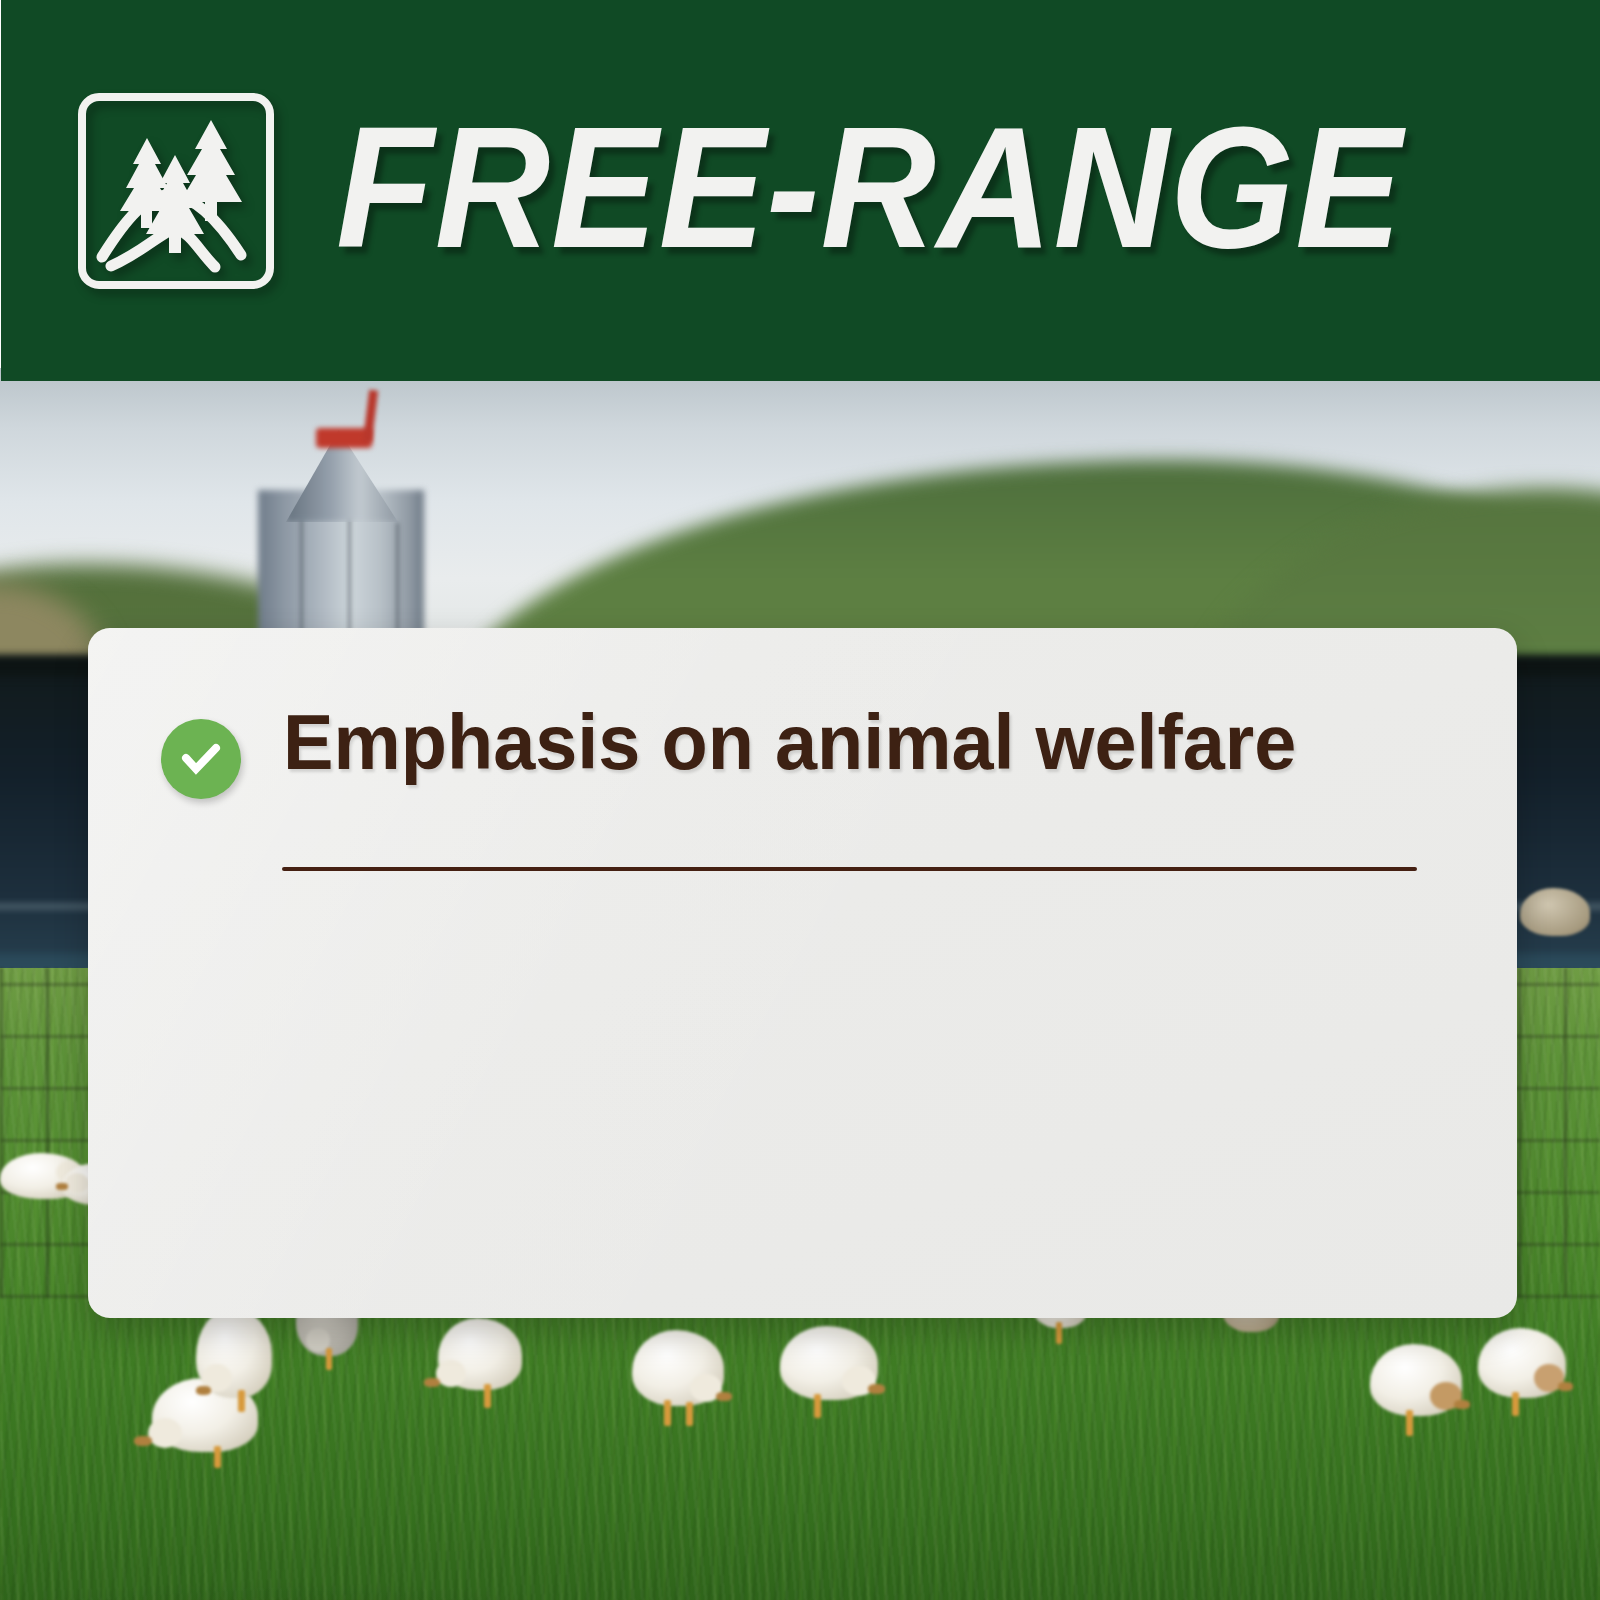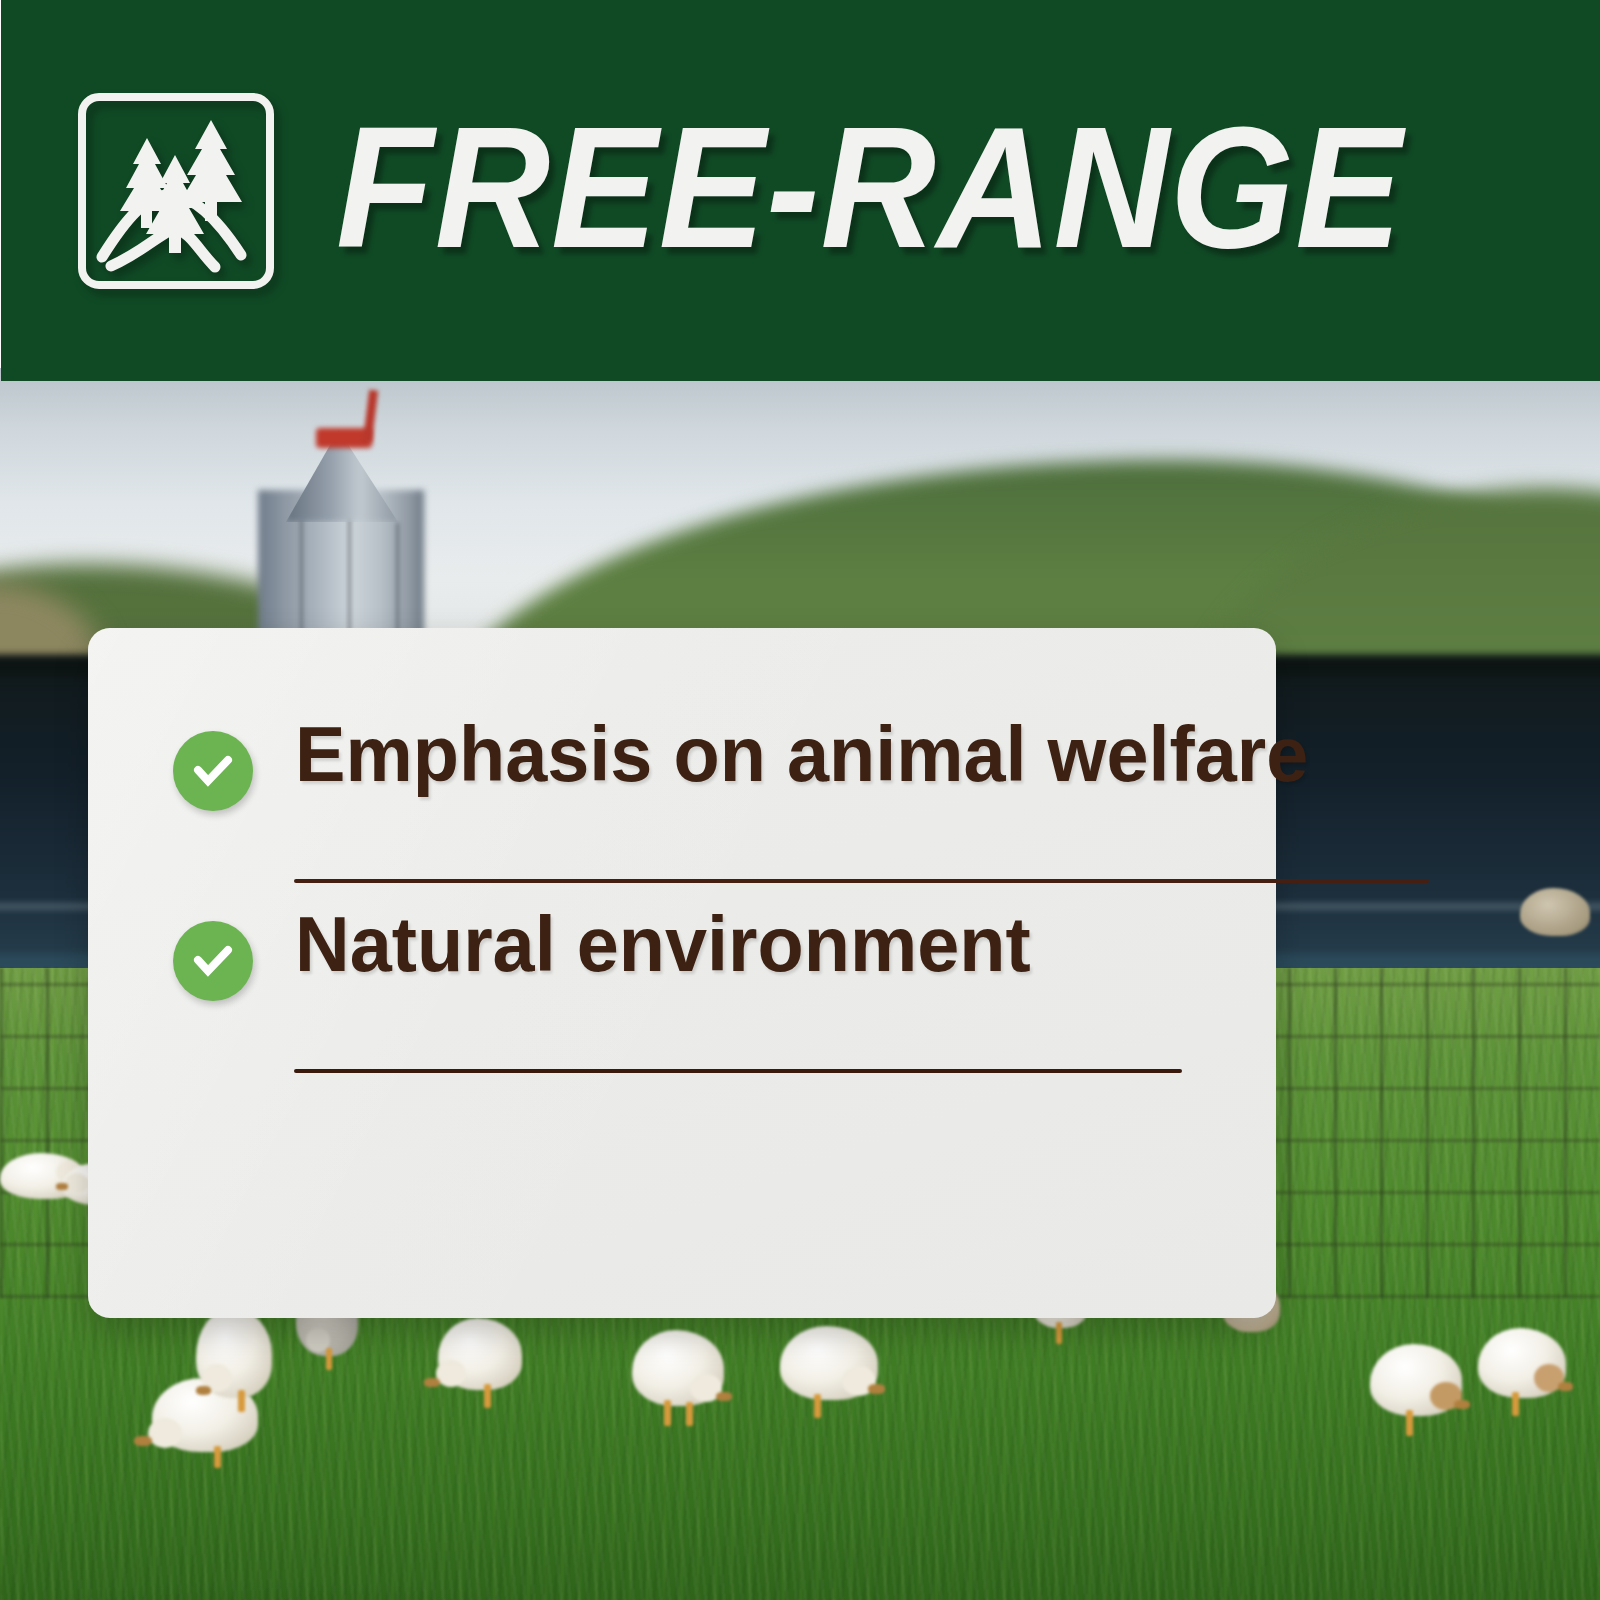--- a/index.html
+++ b/index.html
@@ -176,26 +176,26 @@
   }
   .chick .beak {
     position:absolute; background:#b0803f; border-radius:40%;
   }
   .chick .leg {
     position:absolute; background:#d79a3c; border-radius:2px;
   }
 
   
   #card {
-    position:absolute; left:88px; top:628px; width:1188px; height:690px;
+    position:absolute; left:88px; top:628px; width:1429px; height:690px;
     background:linear-gradient(160deg,#ededeb 0%, #ebebe9 45%, #e9e9e7 100%);
     border-radius:22px;
     box-shadow: 0 14px 34px rgba(0,0,0,0.22);
     z-index:30;
-    padding:12px;
+    padding:0;
   }
   .card-sheen {
     position:absolute; inset:0; border-radius:22px; pointer-events:none;
     background:linear-gradient(118deg, rgba(255,255,255,0.38) 0%, rgba(255,255,255,0.05) 38%, rgba(255,255,255,0.0) 60%);
   }
   #list { position:relative; padding:75px 0 0 0; }
 
   .row {
     position:relative;
     display:flex; align-items:flex-start;
@@ -375,25 +375,16 @@
     <div class="row">
       <div class="check">
         <svg viewBox="0 0 52 52" xmlns="http://www.w3.org/2000/svg" aria-hidden="true">
           <path d="M11 25 L21 36 L41 15" fill="none" stroke="#ffffff" stroke-width="8" stroke-linecap="round" stroke-linejoin="miter"></path>
         </svg>
       </div>
       <div class="row-text">Emphasis on animal welfare</div>
       <div class="divider"></div>
     </div>
 
-    <div class="row">
-      <div class="check">
-        <svg viewBox="0 0 52 52" xmlns="http://www.w3.org/2000/svg" aria-hidden="true">
-          <path d="M11 25 L21 36 L41 15" fill="none" stroke="#ffffff" stroke-width="8" stroke-linecap="round" stroke-linejoin="miter"></path>
-        </svg>
-      </div>
-      <div class="row-text">Natural environment</div>
-      <div class="divider"></div>
-    </div>
 
 
   </div>
 </div>
 
 </body></html>

